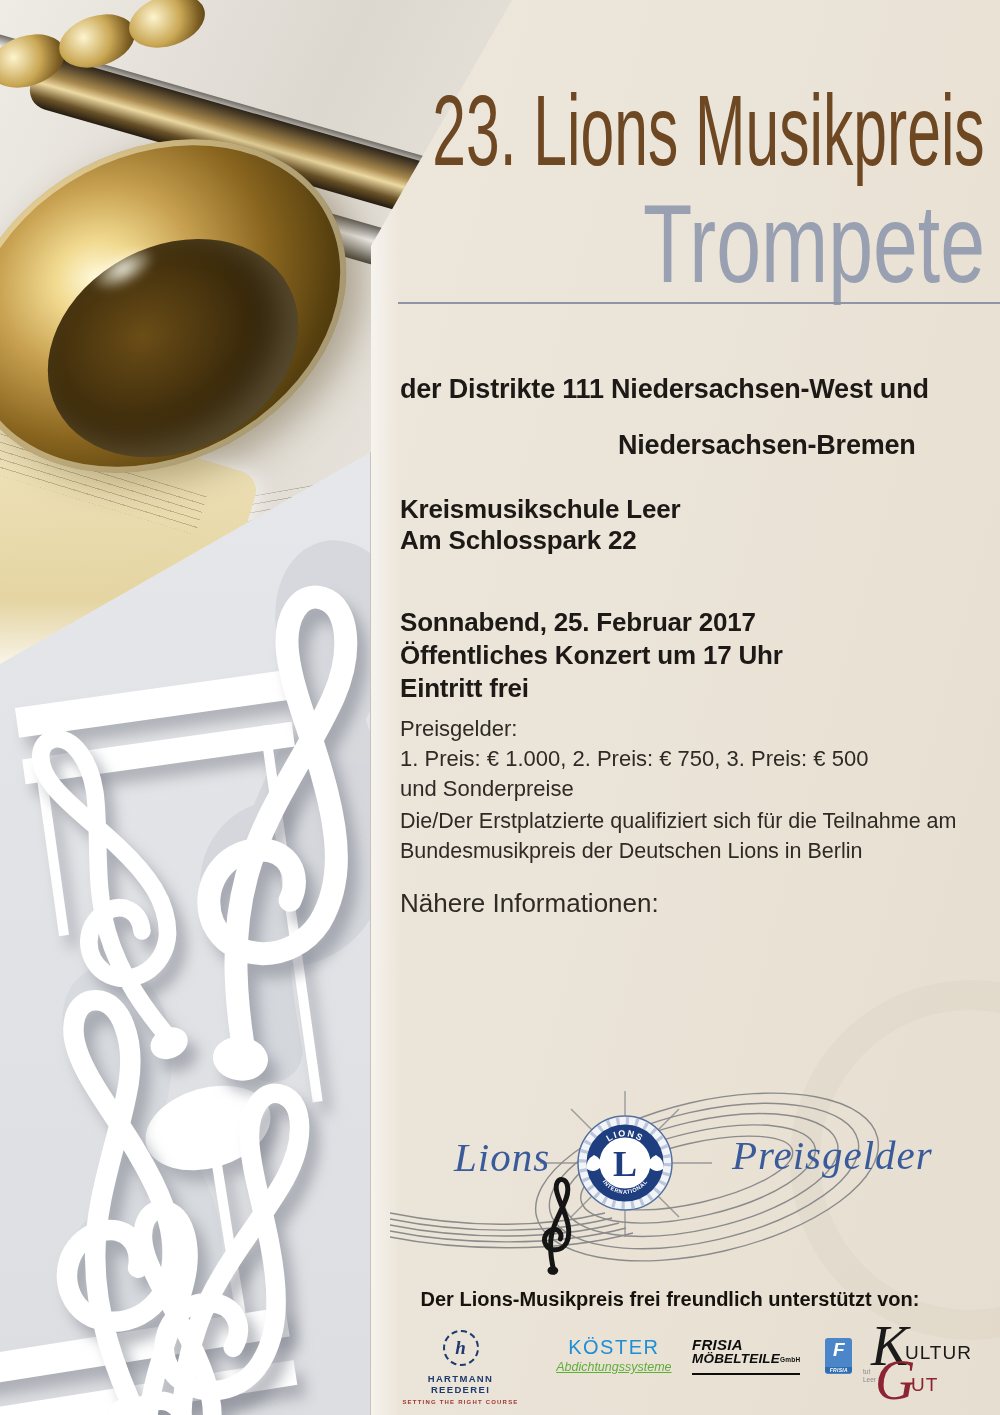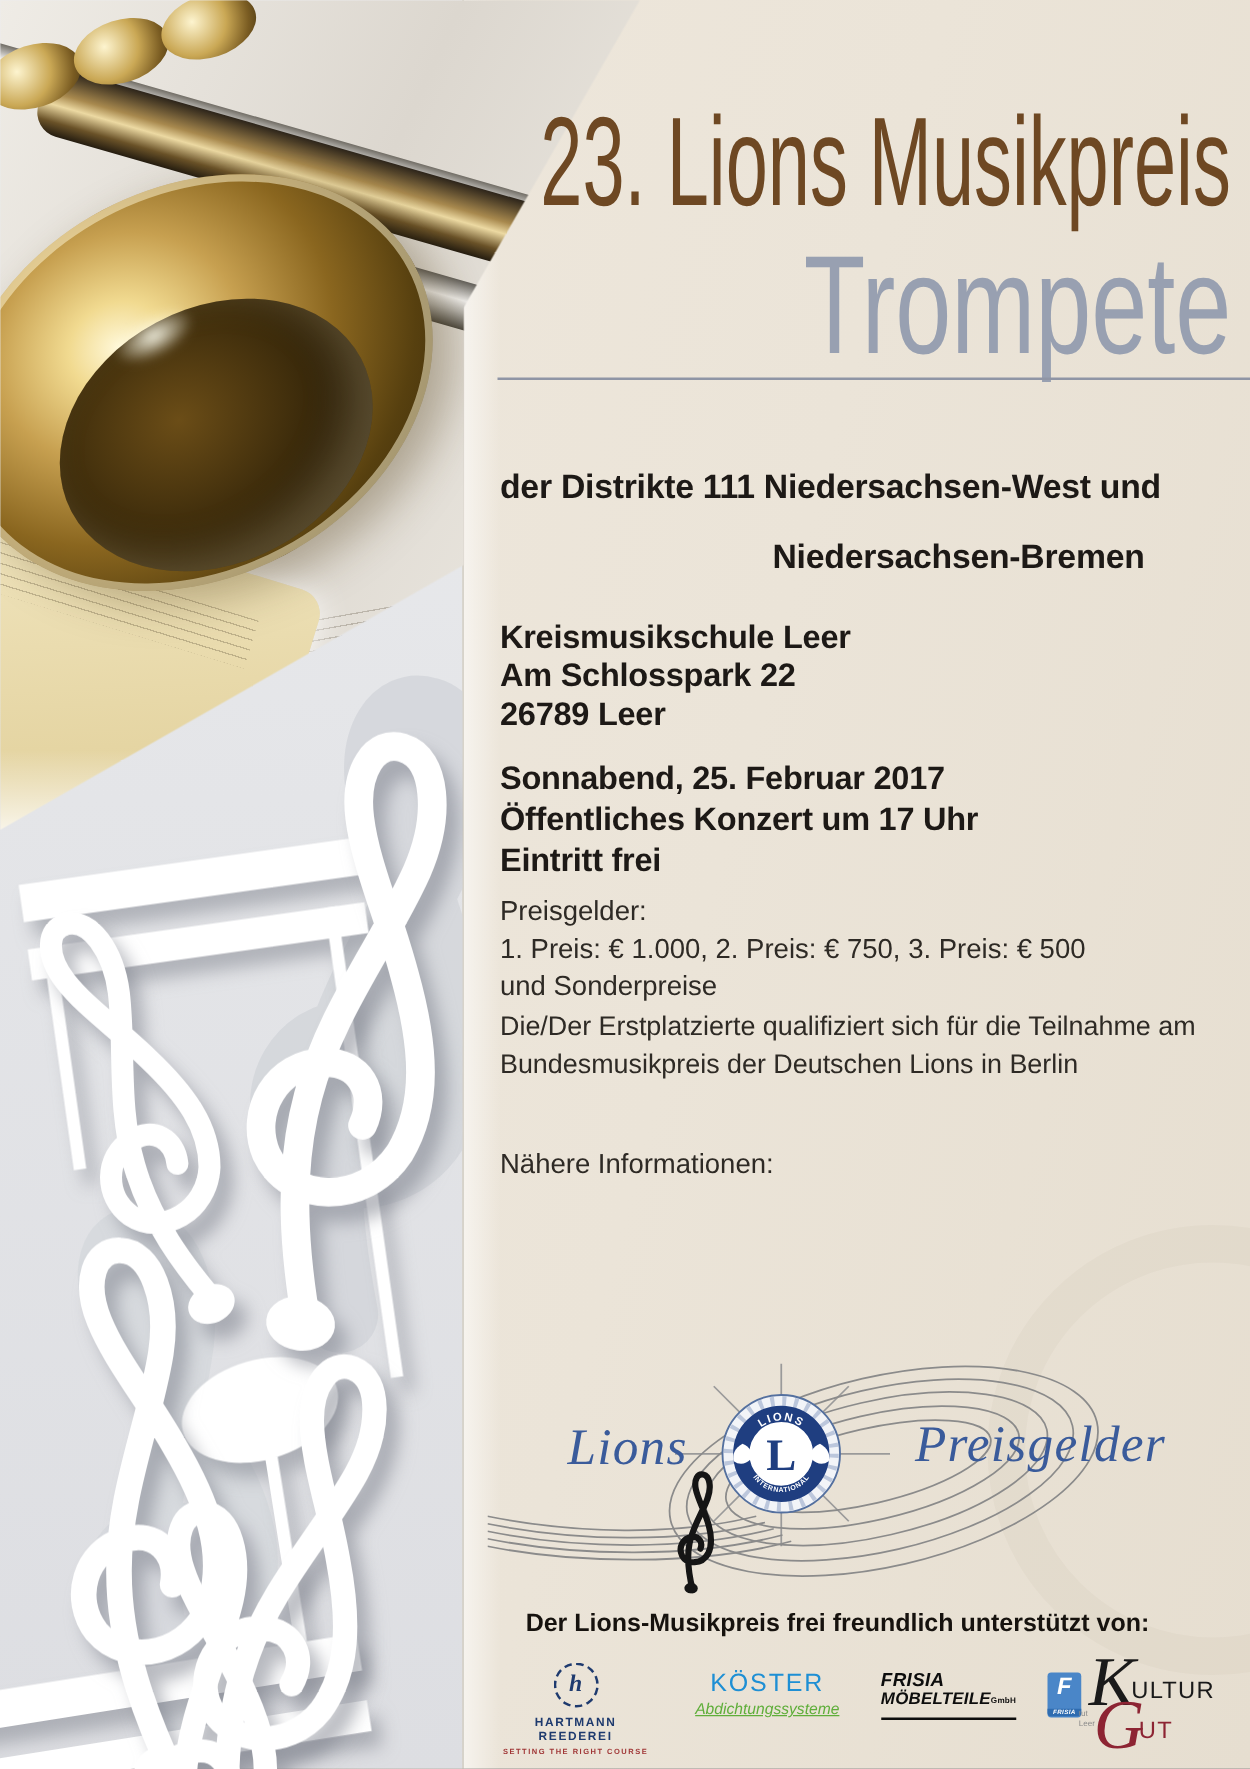--- a/index.html
+++ b/index.html
@@ -62,21 +62,21 @@
   
   .blk{position:absolute;left:400px;white-space:nowrap;}
   .bold{font-weight:bold;letter-spacing:-.2px;}
   .districts1{top:374px;font-size:27px;}
   .districts2{top:430px;left:618px;font-size:27px;}
   .venue{top:494px;font-size:26px;line-height:31px;}
   .event{top:606px;font-size:26px;line-height:33px;}
   .gray{color:#2e2a25;font-weight:normal;}
   .prizes{top:714px;font-size:22px;line-height:30px;}
   .qualif{top:806px;font-size:21.5px;line-height:30px;}
-  .info-h{top:918px;font-size:22px;text-align:center;}
+  .info-h{top:888px;font-size:26px;text-align:center;}
   .emails{top:950px;font-size:25px;}
   .website{top:990px;font-size:22px;}
   .website .site{font-size:25px;font-weight:bold;letter-spacing:-.2px;}
   
   .logo-row{position:absolute;left:390px;top:1085px;width:610px;height:190px;}
   .logo-row svg{position:absolute;left:0;top:0;}
   .logo-word{position:absolute;font-family:"Liberation Serif",serif;font-style:italic;
     font-size:41px;color:#3a5b9b;letter-spacing:1px;}
   .lw-left{left:64px;top:48px;}
   .lw-right{left:342px;top:46px;}
@@ -91,21 +91,21 @@
   .h-circle{width:32px;height:32px;margin:0 auto 7px;border:2px dashed #1e3a6e;border-radius:50%;
     display:flex;align-items:center;justify-content:center;
     font-family:"Liberation Serif",serif;font-style:italic;font-weight:bold;font-size:19px;color:#1e3a6e;}
   .h-name{font-size:9.5px;font-weight:bold;letter-spacing:.14em;color:#1e3a6e;}
   .h-tag{margin-top:4px;font-size:6px;letter-spacing:.2em;color:#a03636;font-weight:bold;}
   
   .sp-koe{width:135px;padding-top:12px;}
   .k-word{font-size:20px;font-weight:normal;color:#1e8fd4;letter-spacing:1.5px;}
   .k-tag{font-size:12.5px;font-style:italic;color:#5fae3a;margin-top:1px;text-decoration:underline;}
   
-  .sp-fri{width:135px;padding-top:14px;display:flex;gap:25px;justify-content:flex-start;text-align:left;}
+  .sp-fri{width:135px;padding-top:14px;display:flex;gap:25px;justify-content:center;text-align:left;}
   .f-txt{color:#0d0d0d;font-style:italic;font-weight:bold;}
   .f-l1{font-size:15px;line-height:14px;letter-spacing:.3px;}
   .f-l2{font-size:13.5px;line-height:14px;letter-spacing:.2px;}
   .f-g{font-size:6.5px;font-style:normal;vertical-align:1px;}
   .f-rule{height:2px;background:#0d0d0d;margin-top:6px;}
   .f-badge{width:27px;height:36px;background:#4a86c8;border-radius:3px;position:relative;flex:0 0 auto;}
   .f-badge .fb-f{position:absolute;top:1px;left:0;right:0;text-align:center;color:#fff;
     font-weight:bold;font-size:19px;font-style:italic;}
   .f-badge .fb-t{position:absolute;bottom:1px;left:0;right:0;text-align:center;color:#fff;
     background:#2f6cb0;font-weight:bold;font-style:italic;font-size:5px;letter-spacing:.3px;border-radius:0 0 3px 3px;}
@@ -187,21 +187,20 @@
   <h1 class="title">23. Lions Musikpreis</h1>
   <div class="subtitle">Trompete</div>
   <div class="rule"></div>
 
   <div class="blk bold districts1">der Distrikte 111 Niedersachsen-West und</div>
   <div class="blk bold districts2">Niedersachsen-Bremen</div>
 
   <div class="blk bold venue">
     <div>Kreismusikschule Leer</div>
     <div>Am Schlosspark 22</div>
-    <div>26789 Leer</div>
   </div>
 
   <div class="blk bold event">
     <div>Sonnabend, 25. Februar 2017</div>
     <div>Öffentliches Konzert um 17 Uhr</div>
     <div>Eintritt frei</div>
   </div>
 
   <div class="blk gray prizes">
     <div>Preisgelder:</div>

